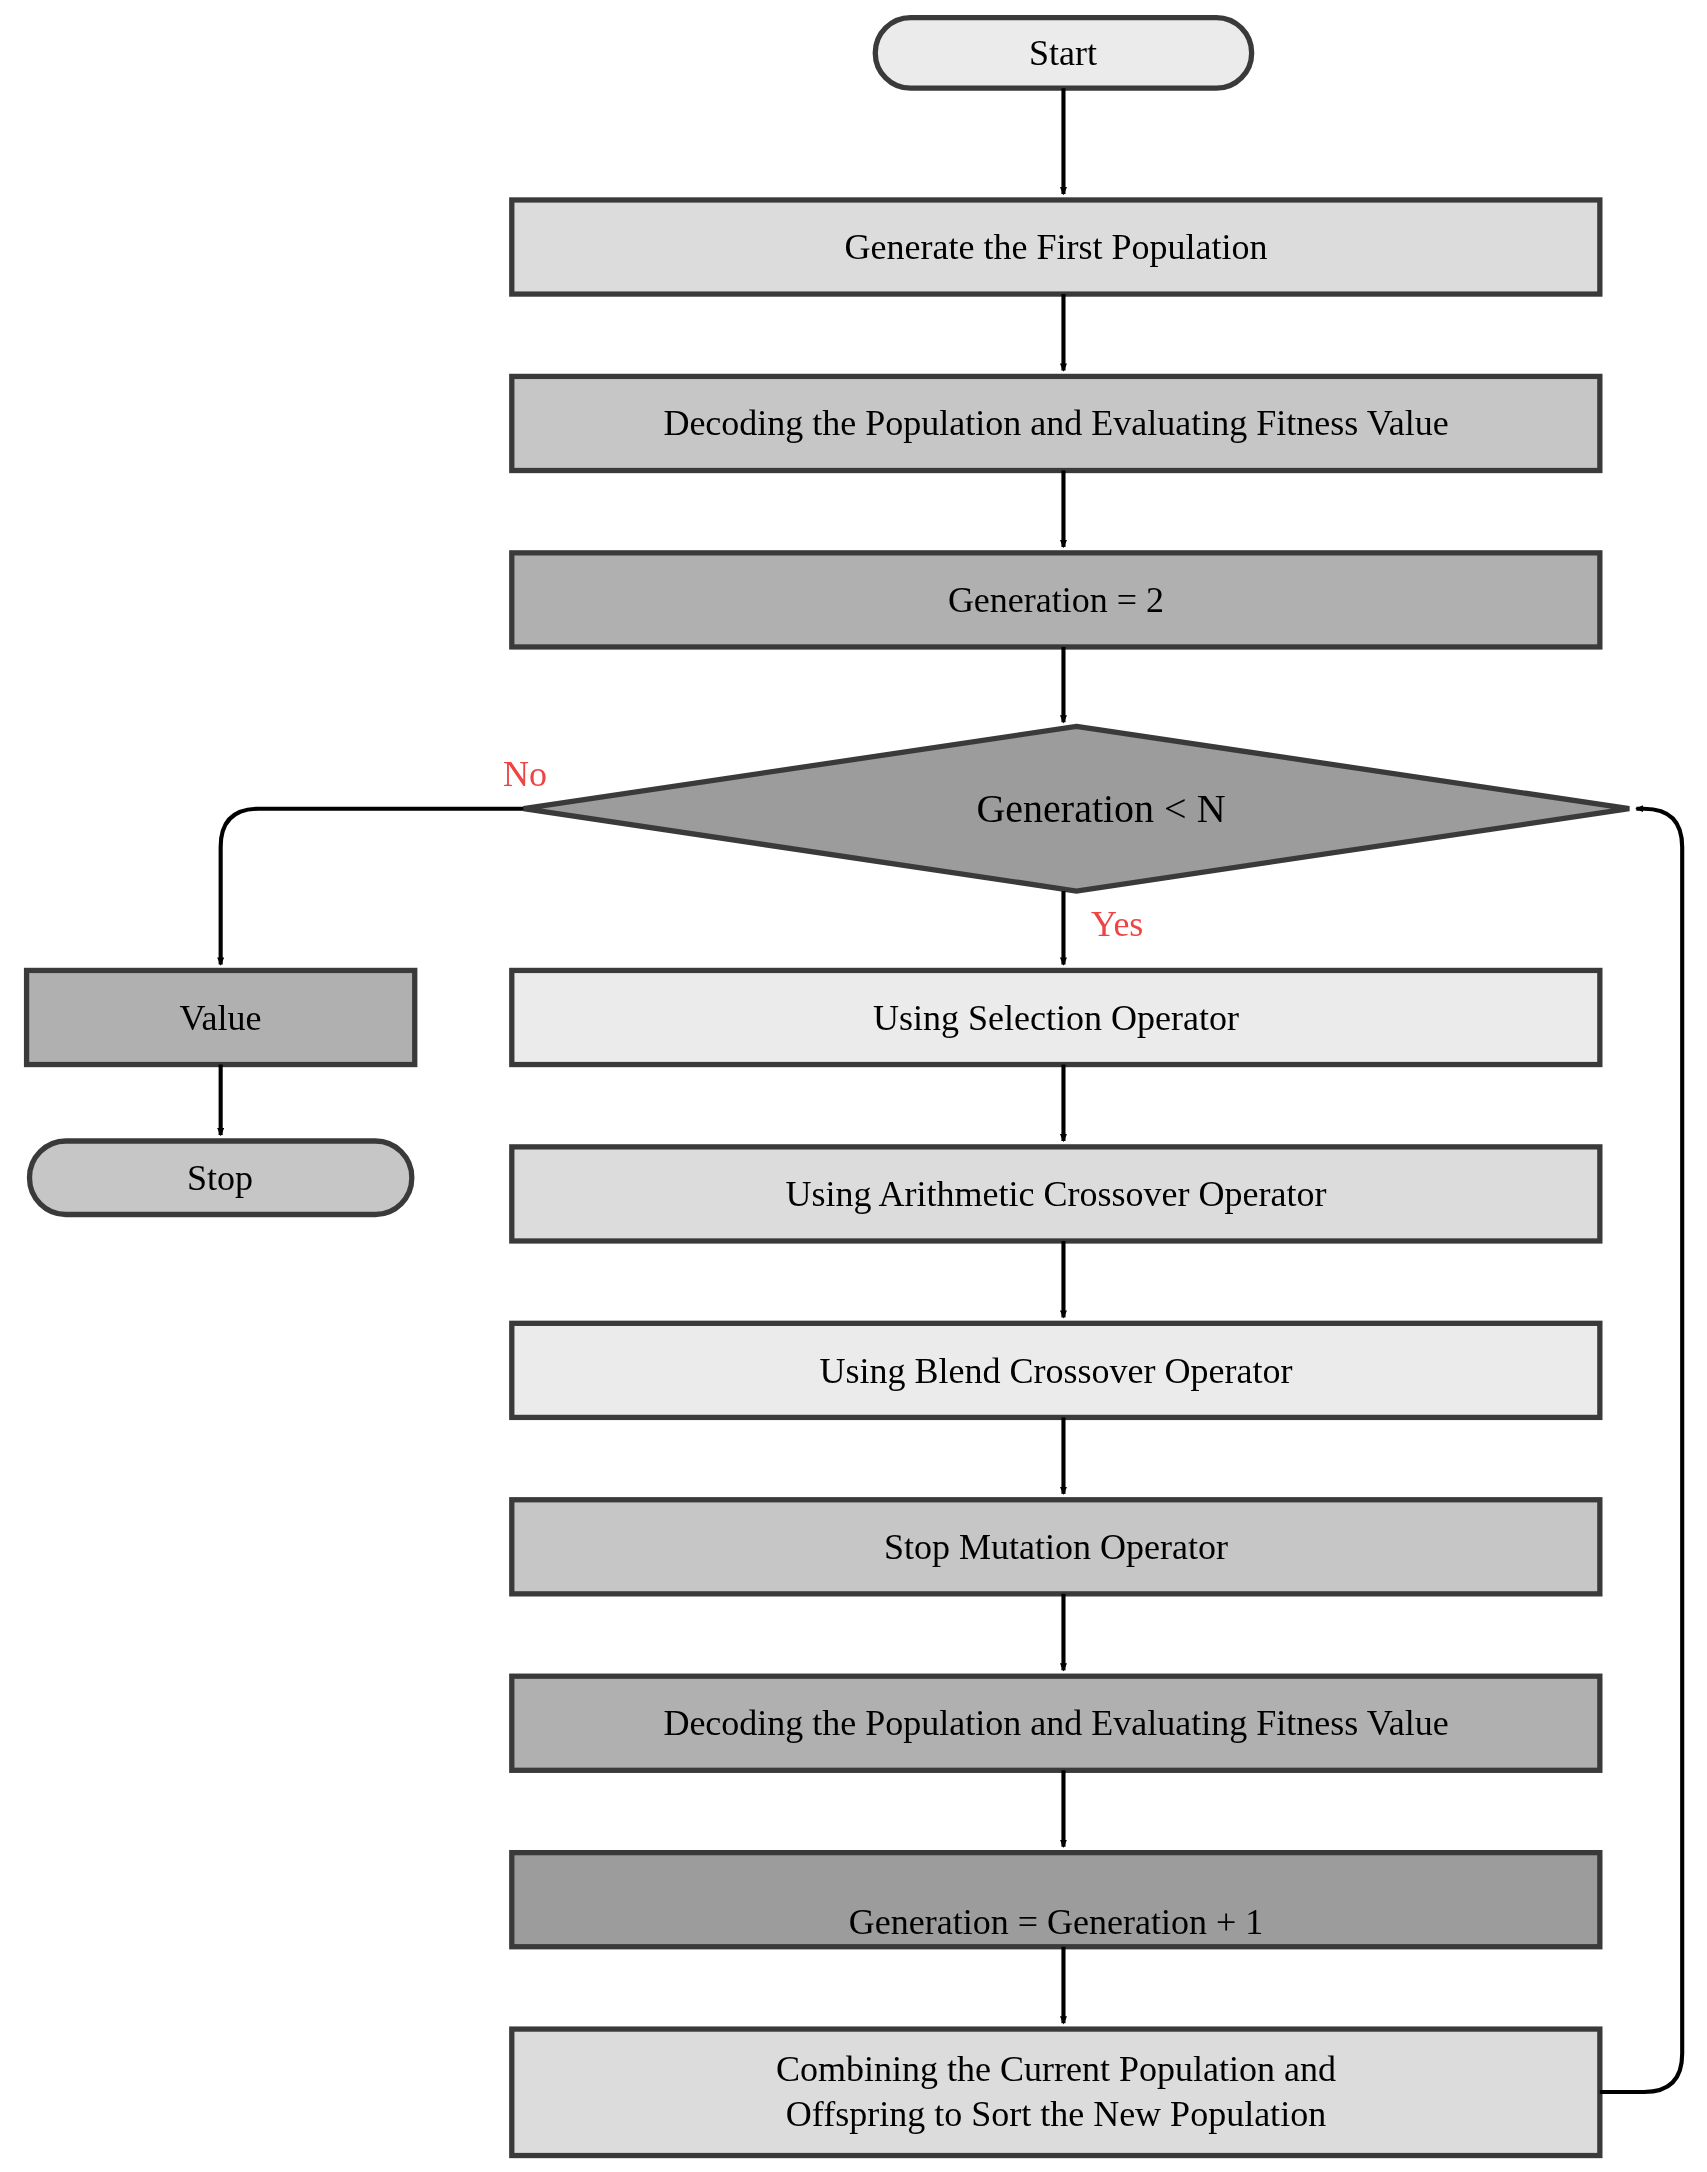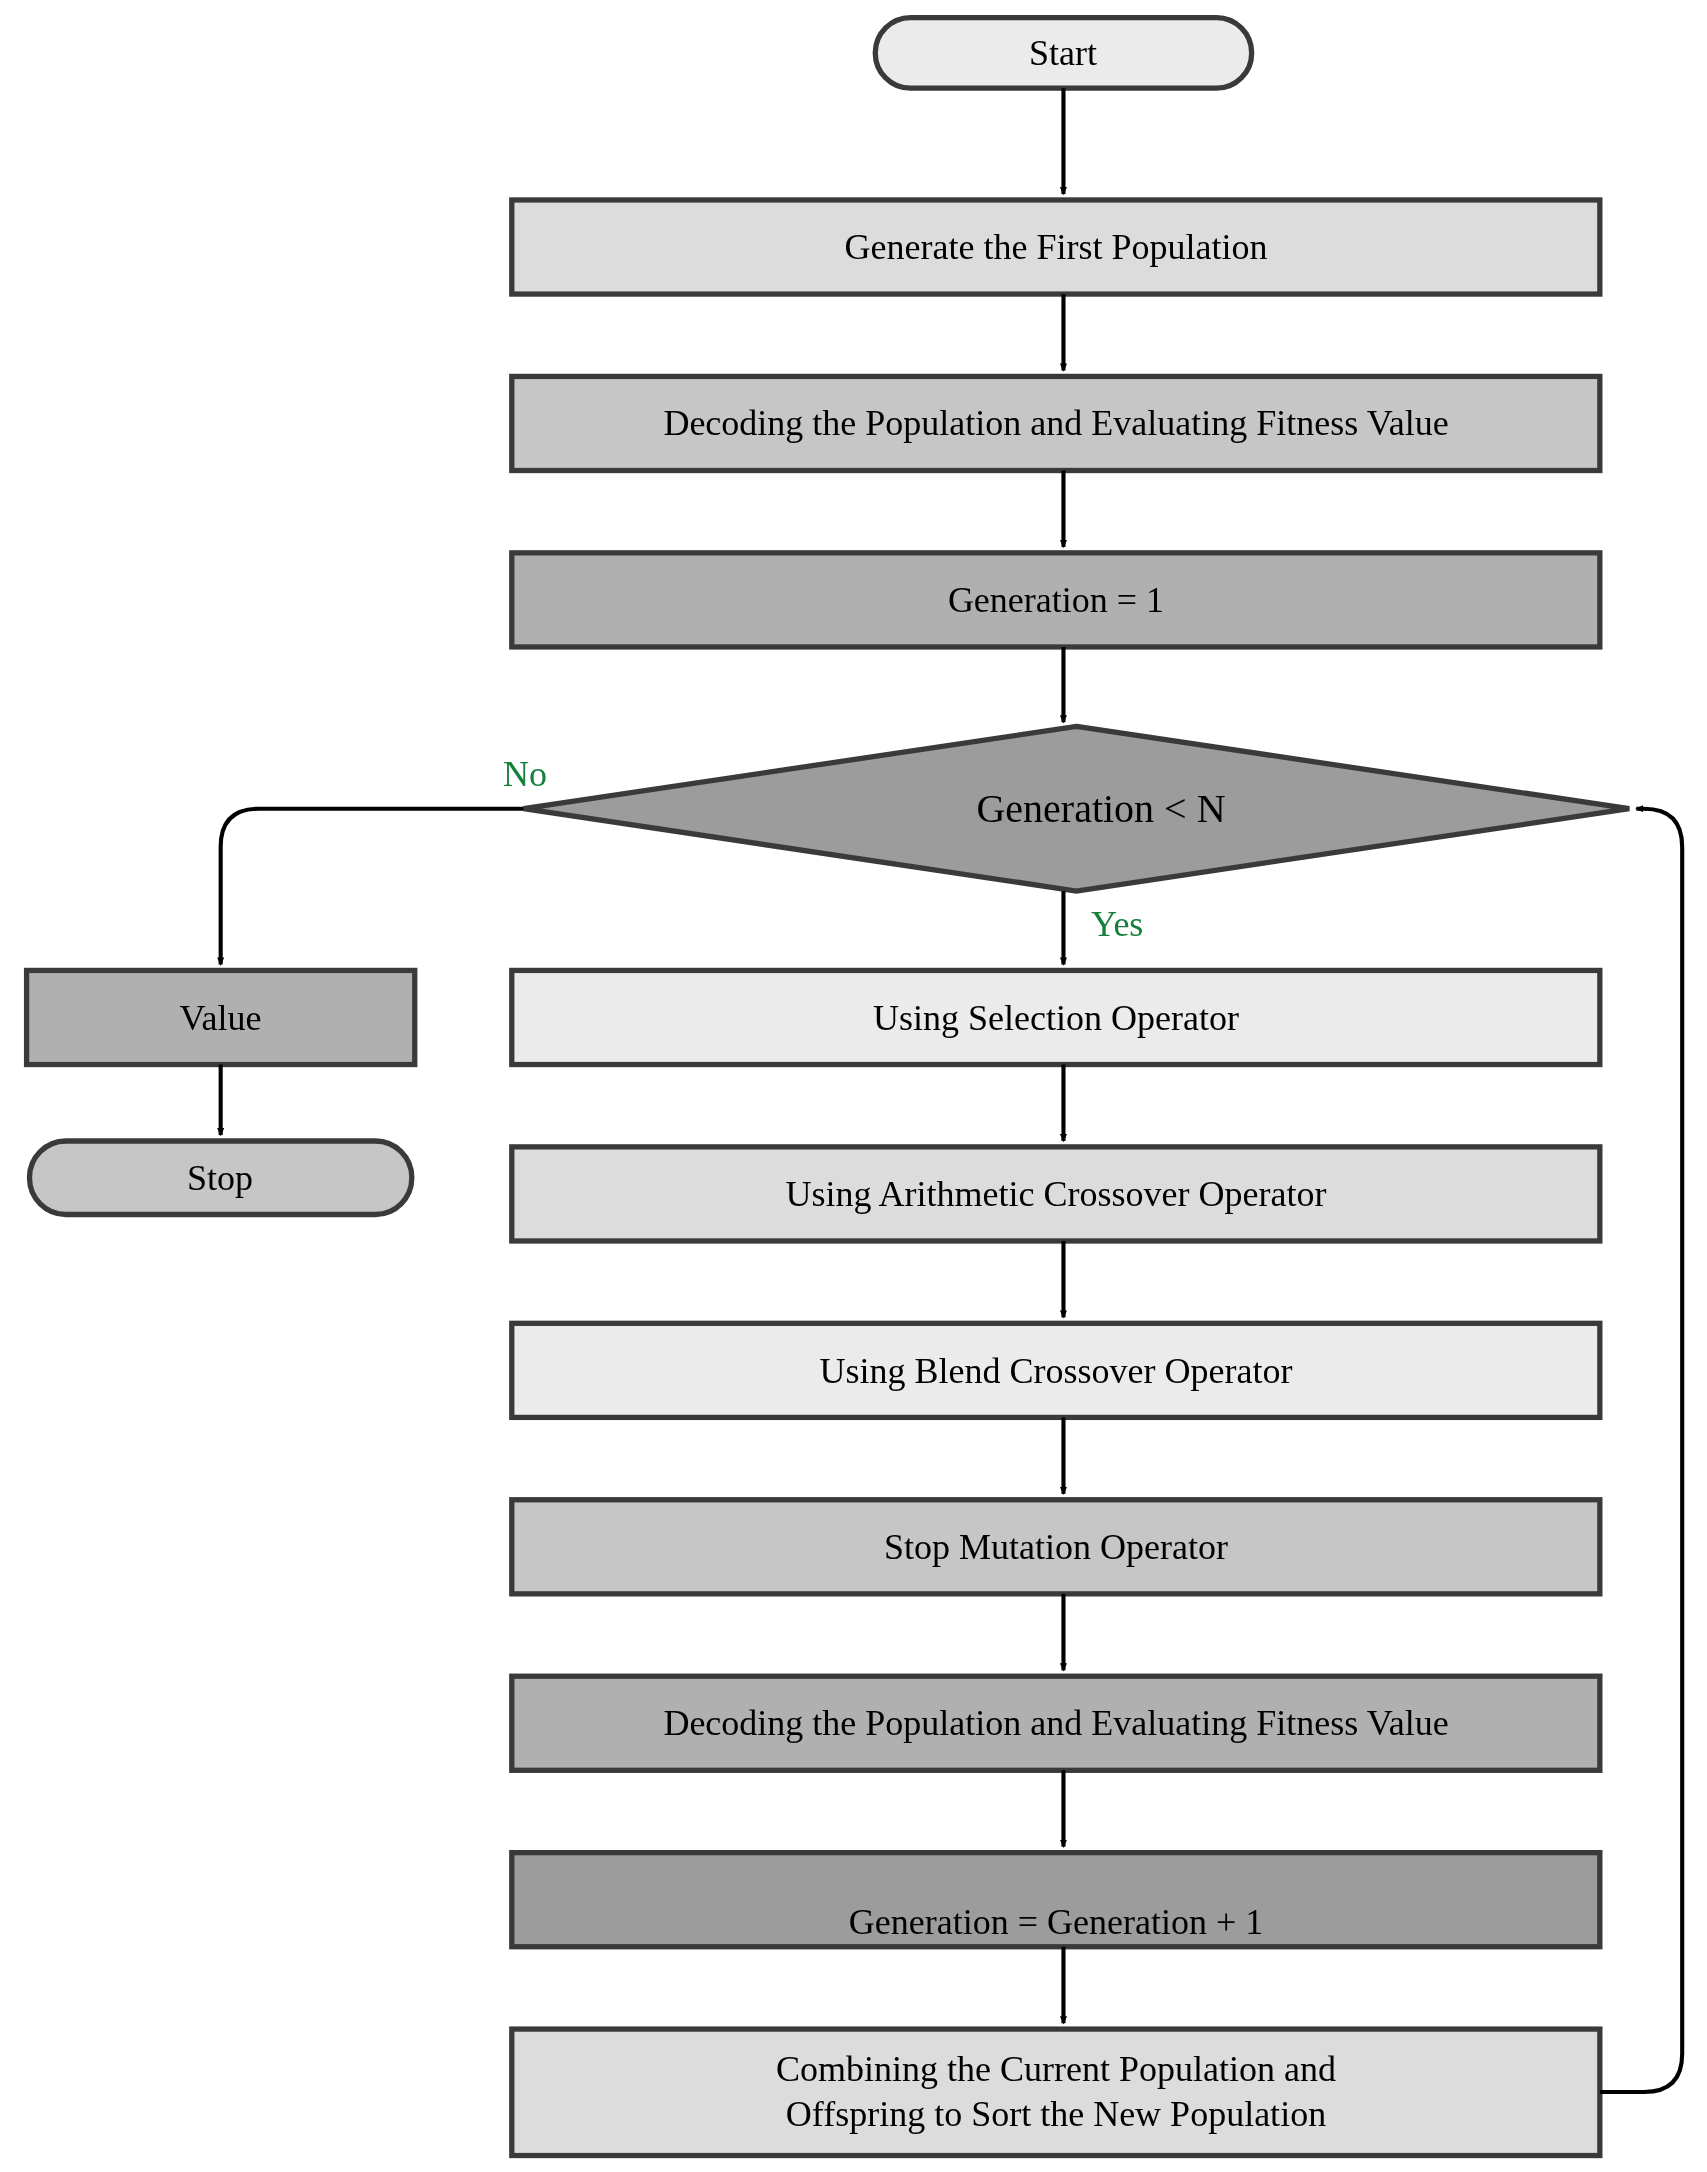--- a/index.html
+++ b/index.html
@@ -30,21 +30,21 @@
     align-items: center;
     justify-content: center;
     text-align: center;
     color: #000000;
     line-height: 1.25;
     pointer-events: none;
     white-space: pre-line;
   }
   .edge-label {
     position: absolute;
-    color: #15803d;
+    color: #ef4444;
     line-height: 1;
     pointer-events: none;
     white-space: nowrap;
   }
 </style>
 </head>
 <body>
 
 <div id="canvas">
 
@@ -105,21 +105,21 @@
       <path d="M 2720 3557 L 2795 3557 Q 2860 3557 2860 3492 L 2860 1440 Q 2860 1375 2795 1375 L 2782 1375" marker-end="url(#arrowhead)"></path>
     </g>
   </svg>
 
   <div class="node-label" style="left:875px; top:17.6px; width:376px; height:71px; font-size:36px;">Start</div>
 
   <div class="node-label" style="left:512px; top:200px; width:1088px; height:94px; font-size:36px;">Generate the First Population</div>
 
   <div class="node-label" style="left:512px; top:376px; width:1088px; height:94px; font-size:36px;">Decoding the Population and Evaluating Fitness Value</div>
 
-  <div class="node-label" style="left:512px; top:553px; width:1088px; height:94px; font-size:36px;">Generation = 1</div>
+  <div class="node-label" style="left:512px; top:553px; width:1088px; height:94px; font-size:36px;">Generation = 2</div>
 
   <div class="node-label" style="left:548px; top:726px; width:1106px; height:165px; font-size:40px;">Generation &lt; N</div>
 
   <div class="node-label" style="left:26.5px; top:971px; width:388px; height:94px; font-size:36px;">Value</div>
 
   <div class="node-label" style="left:29px; top:1141px; width:382px; height:74px; font-size:36px;">Stop</div>
 
   <div class="node-label" style="left:512px; top:971px; width:1088px; height:94px; font-size:36px;">Using Selection Operator</div>
 
   <div class="node-label" style="left:512px; top:1147px; width:1088px; height:94px; font-size:36px;">Using Arithmetic Crossover Operator</div>

